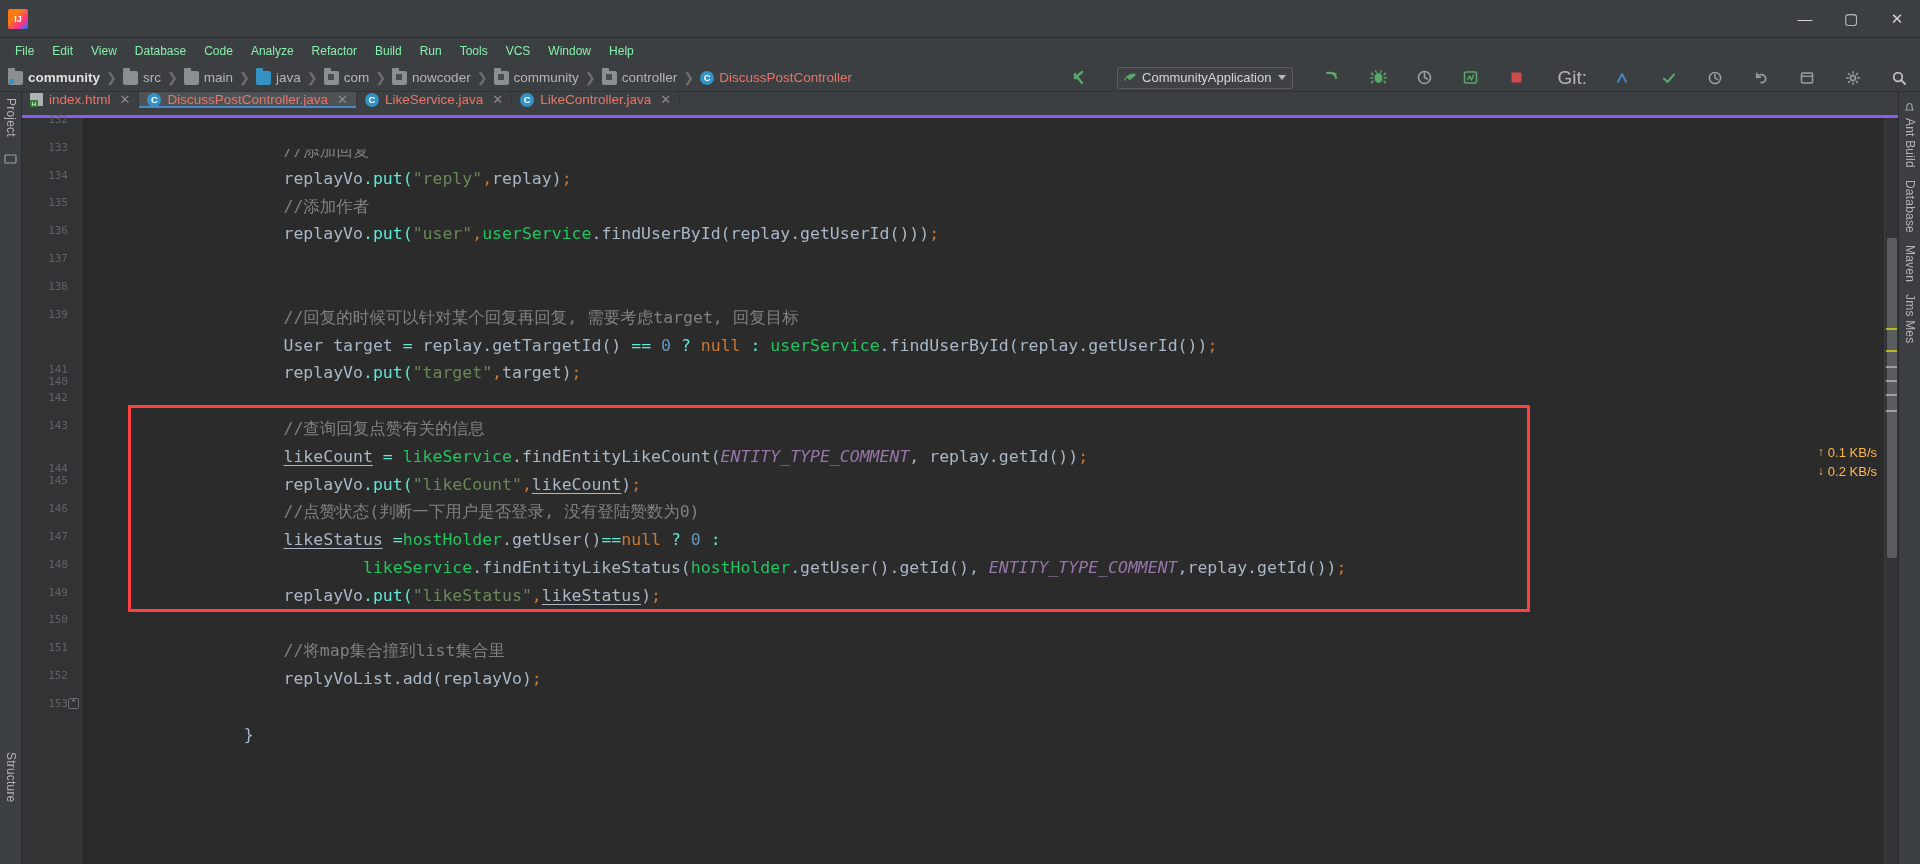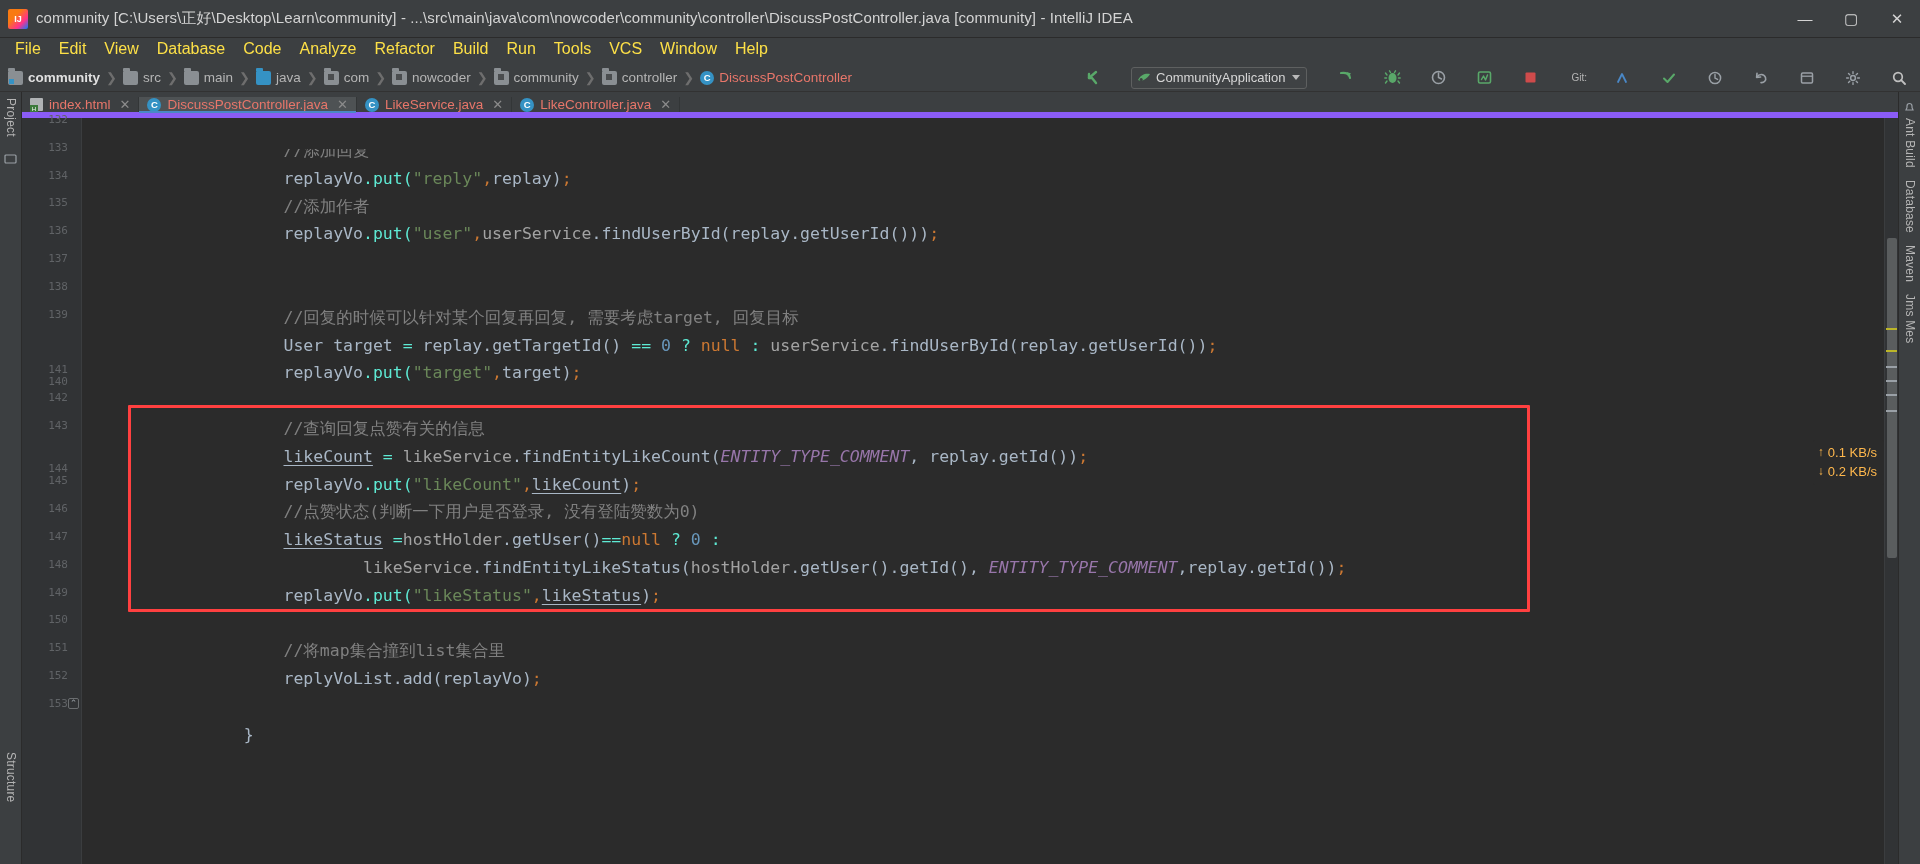--- a/index.html
+++ b/index.html
@@ -28,22 +28,22 @@
   }
   .title-text { font-size: 15px; white-space: nowrap; letter-spacing: .1px; }
   .win-controls { margin-left: auto; display: flex; height: 100%; }
   .win-btn {
     width: 46px; height: 100%; display: flex; align-items: center; justify-content: center;
     color: #d4d4d4; font-size: 15px; line-height: 1;
   }
 
   
   .menubar {
-    height: 26px; background: #3c3f41; display: flex; align-items: flex-start;
-    padding-left: 6px; flex: none; color: #fde047; font-size: 16px;
+    height: 26px; background: #3c3f41; display: flex; align-items: center;
+    padding-left: 6px; flex: none; color: #86efac; font-size: 12px;
   }
   .menu-item { padding: 2px 9px; white-space: nowrap; }
 
   
   .navbar {
     height: 28px; background: #3c3f41; display: flex; align-items: center;
     flex: none; padding-left: 8px; border-bottom: 1px solid #323232;
   }
   .crumbs { display: flex; align-items: center; }
   .crumb { display: flex; align-items: center; color: #b5b5b5; font-size: 13.5px; white-space: nowrap; }
@@ -85,21 +85,21 @@
     color: #d6d6d6; font-size: 13px; margin: 0 6px; white-space: nowrap;
   }
   .run-config .app-ico {
     width: 14px; height: 14px; margin-right: 5px; position: relative; flex: none;
   }
   .caret-down {
     width: 0; height: 0; margin-left: 7px;
     border-left: 4px solid transparent; border-right: 4px solid transparent;
     border-top: 5px solid #b9b9b9;
   }
-  .git-label { color: #b5b5b5; font-size: 10px; margin-left: 8px; margin-right: 3px; }
+  .git-label { color: #b5b5b5; font-size: 19px; margin-left: 8px; margin-right: 3px; }
 
   
   .main { flex: 1; display: flex; min-height: 0; }
 
   
   .strip-left {
     width: 22px; background: #3c3f41; flex: none;
     display: flex; flex-direction: column; align-items: center;
     border-right: 1px solid #2b2b2b; position: relative;
   }
@@ -108,22 +108,22 @@
     padding: 6px 3px; white-space: nowrap; letter-spacing: .2px;
   }
   .vtab.bottom { position: absolute; bottom: 56px; }
   .strip-icon { margin-top: 8px; width: 14px; height: 12px; }
 
   
   .editor-col { flex: 1; display: flex; flex-direction: column; min-width: 0; }
 
   
   .tabbar {
-    height: 26px; background: #3c3f41; display: flex; align-items: flex-end; flex: none;
-    border-bottom: 6px solid #8b5cf6;
+    height: 26px; background: #3c3f41; display: flex; align-items: flex-start; flex: none;
+    border-bottom: 3px solid #8b5cf6;
   }
   .tab {
     display: flex; align-items: center; padding: 0 8px; gap: 6px;
     font-size: 13.5px; color: #e8766a; white-space: nowrap; position: relative;
     border-right: 1px solid #333637;
   }
   .tab.active { background: #4e5254; }
   .tab.active::after {
     content: ""; position: absolute; left: 0; right: 0; bottom: -1px; height: 2px; background: #4a88c7;
   }
@@ -166,21 +166,21 @@
     font-family: "DejaVu Sans Mono", "Liberation Mono", monospace;
     line-height: 27.8px;
   }
   .cline { position: absolute; left: 0; line-height: 27.8px; }
 
   
   .c-cmt  { color: #808080; }
   .c-str  { color: #6a8759; }
   .c-kw   { color: #cc7832; }
   .c-num  { color: #6897bb; }
-  .c-fld  { color: #a3a3a3; }
+  .c-fld  { color: #22c55e; }
   .c-stat { color: #9876aa; font-style: italic; }
   .c-id   { color: #a9b7c6; }
   .c-op   { color: #5eead4; }
   .c-semi { color: #cc7832; }
   .u-und  { text-decoration: underline; text-decoration-color: #a9b7c6; text-underline-offset: 3px; }
 
   
   .annot {
     position: absolute; border: 3px solid #ff4040; pointer-events: none; border-radius: 1px;
   }
@@ -213,21 +213,20 @@
   }
   .strip-right .vtab { writing-mode: vertical-rl; }
 </style>
 </head>
 <body>
 
 <div class="app">
 
   <div class="titlebar">
     <div class="title-logo"></div>
-    <div class="title-text">community [C:\Users\正好\Desktop\Learn\community] - ...\src\main\java\com\nowcoder\community\controller\DiscussPostController.java [community] - IntelliJ IDEA</div>
     <div class="win-controls">
       <div class="win-btn">—</div>
       <div class="win-btn">▢</div>
       <div class="win-btn close">✕</div>
     </div>
   </div>
 
   <div class="menubar">
     <div class="menu-item">File</div>
     <div class="menu-item">Edit</div>

